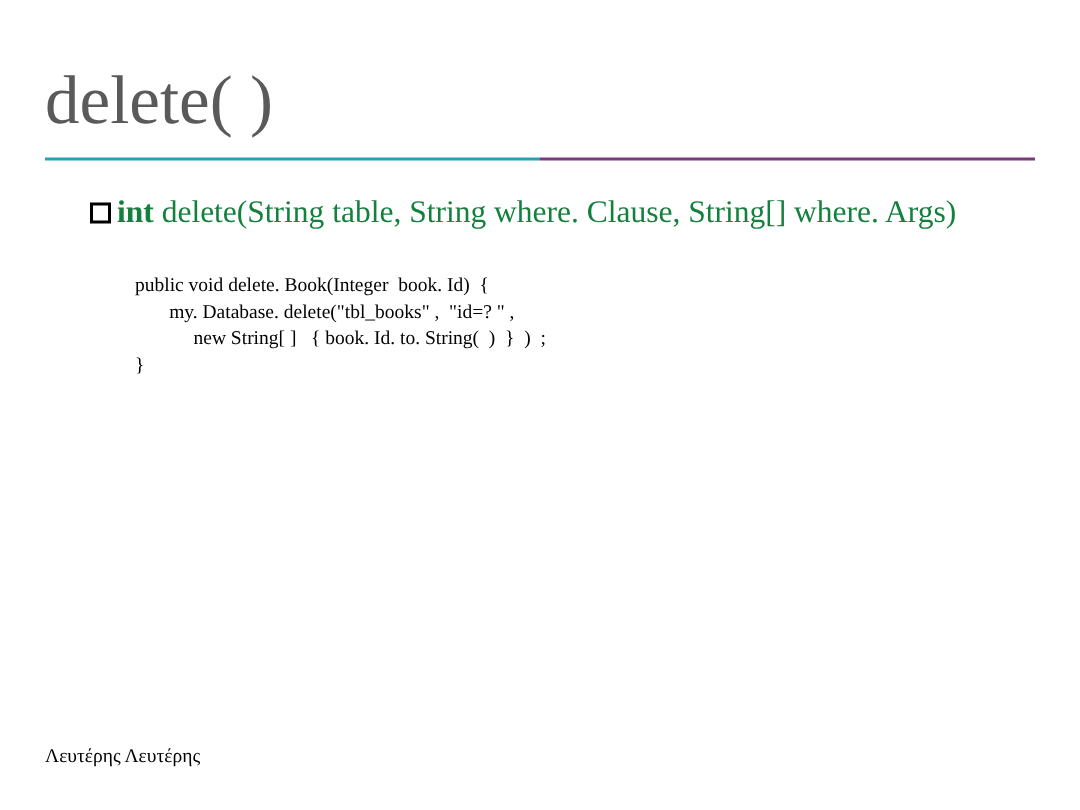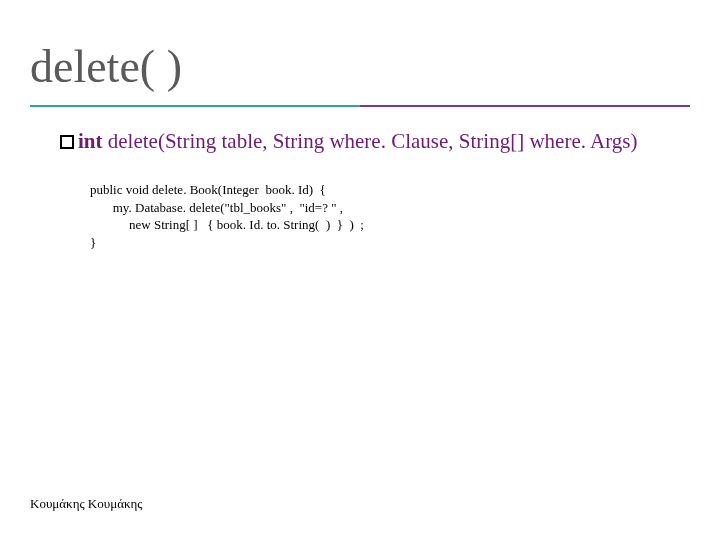--- a/index.html
+++ b/index.html
@@ -27,21 +27,21 @@
     height: 2px;
     margin-left: 0;
     margin-bottom: 20px;
     background: linear-gradient(to right, #2aa0b0 0%, #2aa0b0 50%, #7a3b7a 50%, #7a3b7a 100%);
   }
   .signature-row {
     margin-left: 30px;
     margin-bottom: 26px;
     font-size: 21px;
     line-height: 1.35;
-    color: #701a75;
+    color: #15803d;
   }
   .signature-row .bullet {
     display: inline-block;
     width: 14px;
     height: 14px;
     border: 2px solid #000;
     vertical-align: -1px;
     margin-right: 4px;
   }
   .signature-row b { font-family: 'Times New Roman', Georgia, serif; }
@@ -86,16 +86,16 @@
   <div class="signature-row sig-wrap">
     <span class="bullet"></span><b>int</b><span>  delete(String table, String where. Clause, String[] where. Args)</span>
   </div>
 
   <div class="code"><span>public void delete. Book(Integer  book. Id)  {</span>
 <span>       my. Database. delete("tbl_books" ,  "id=? " ,</span>
 <span>            new String[ ]   { book. Id. to. String(  )  }  )  ;</span>
 <span>}</span></div>
 
   <div class="footer">
-    <span class="footer-left">Κουμάκης Κουμάκης</span>
+    <span class="footer-left">Λευτέρης Λευτέρης</span>
   </div>
 
 </div>
 
 </body></html>

